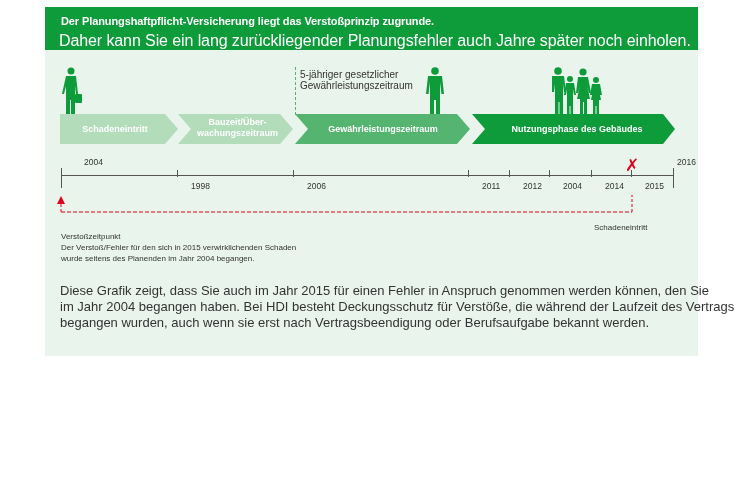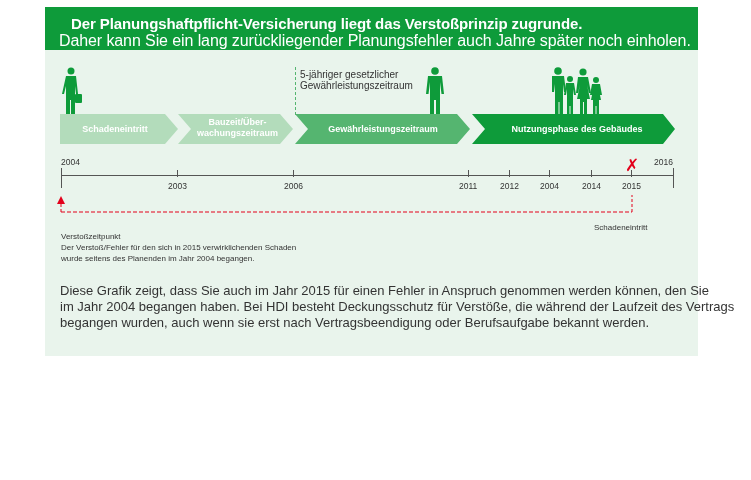--- a/index.html
+++ b/index.html
@@ -1,24 +1,24 @@
 <!DOCTYPE html>
 <html><head>
 <meta charset="utf-8">
 <style>
   html, body { margin:0; padding:0; background:#ffffff; }
   body { width:751px; height:480px; position:relative; overflow:hidden;
          font-family:"Liberation Sans", "DejaVu Sans", sans-serif; }
   .panel { position:absolute; left:45px; top:7px; width:653px; height:349px; background:#e9f4ec; }
   .banner { position:absolute; left:0; top:0; width:653px; height:43px; background:#0e9b3a; color:#fff; }
-  .banner .t1 { position:absolute; left:26px; top:8px; font-size:15px; font-weight:bold; letter-spacing:-0.1px; white-space:nowrap;text-align:right; }
+  .banner .t1 { position:absolute; left:16px; top:8px; font-size:11px; font-weight:bold; letter-spacing:-0.1px; white-space:nowrap;text-align:right; }
   .banner .t2 { position:absolute; left:14px; top:25px; font-size:16px; white-space:nowrap; letter-spacing:-0.1px; }
   .abs { position:absolute; }
   .arrow-label { position:absolute; color:#fff; font-size:9px; font-weight:bold; text-align:center; line-height:11px; white-space:nowrap; }
-  .year { position:absolute; font-size:8.5px; color:#333; white-space:nowrap; }
+  .year { position:absolute; font-size:8.5px; color:#333; white-space:nowrap;margin-left:23px; }
   .note { position:absolute; font-size:8px; color:#333; line-height:11px; white-space:nowrap; }
   .desc { position:absolute; left:15px; top:276px; width:630px; font-size:13px; line-height:16px; color:#333; }
   .desc span { display:block; white-space:nowrap; }
 </style>
 </head>
 <body>
 
 <div class="panel">
 
   <div class="banner">
@@ -80,21 +80,21 @@
   <div class="abs" style="left:248px;top:163px;width:1px;height:7px;background:#555"></div>
   <div class="abs" style="left:423px;top:163px;width:1px;height:7px;background:#555"></div>
   <div class="abs" style="left:464px;top:163px;width:1px;height:7px;background:#555"></div>
   <div class="abs" style="left:504px;top:163px;width:1px;height:7px;background:#555"></div>
   <div class="abs" style="left:546px;top:163px;width:1px;height:7px;background:#555"></div>
   <div class="abs" style="left:586px;top:163px;width:1px;height:7px;background:#555"></div>
   <div class="abs" style="left:628px;top:161px;width:1px;height:20px;background:#555"></div>
 
   <div class="year" style="left:16px;top:150px">2004</div>
   <div class="year" style="left:609px;top:150px">2016</div>
-  <div class="year" style="left:123px;top:174px">2003</div>
+  <div class="year" style="left:123px;top:174px">1998</div>
   <div class="year" style="left:239px;top:174px">2006</div>
   <div class="year" style="left:414px;top:174px">2011</div>
   <div class="year" style="left:455px;top:174px">2012</div>
   <div class="year" style="left:495px;top:174px">2004</div>
   <div class="year" style="left:537px;top:174px">2014</div>
   <div class="year" style="left:577px;top:174px">2015</div>
 
   <div class="abs" style="left:580px;top:150px;font-size:17px;font-weight:bold;color:#e3001b;line-height:18px">✗</div>
 
   <svg class="abs" style="left:10px;top:186px" width="590" height="25">

